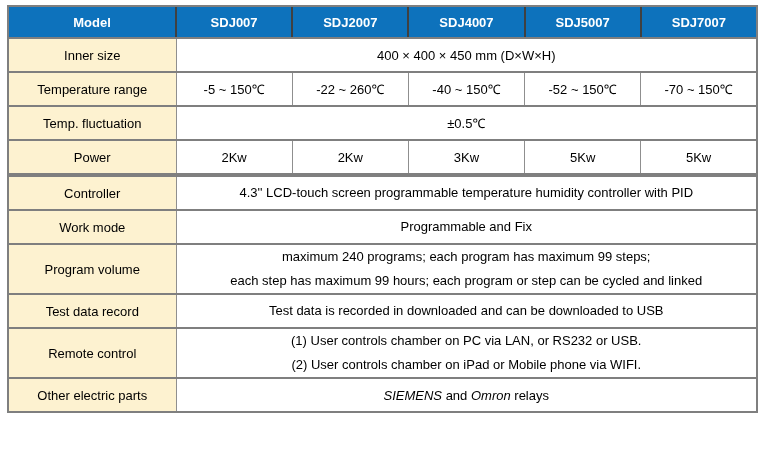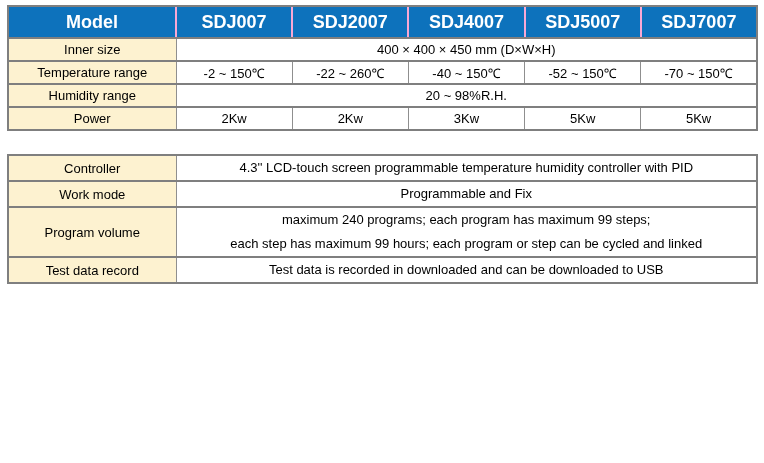--- a/index.html
+++ b/index.html
@@ -40,27 +40,27 @@
     vertical-align: middle;
     font-size: 13px;
     padding: 0 2px;
     overflow: hidden;
     white-space: nowrap;
   }
   thead th {
     background: var(--header-bg);
     color: var(--header-text);
     font-weight: 700;
-    font-size: 18px;
+    font-size: 13px;
     height: 32px;
   }
-  thead th + th { border-left: 2px solid #f9a8d4; }
-  tbody td { height: 23px; background: #ffffff; }
+  thead th + th { border-left: 2px solid #404040; }
+  tbody td { height: 34px; background: #ffffff; }
   td.label-cell { background: var(--label-bg); }
-  .feature-table { margin-top: 23px; }
+  .feature-table { }
   .feature-table td.value-cell { white-space: normal; }
   .line { line-height: 24px; }
 </style>
 </head>
 <body>
 
 <div class="page">
 
   <table class="spec-table">
     <colgroup>
@@ -81,29 +81,29 @@
           <th>SDJ7007</th>
         </tr>
     </thead>
     <tbody id="spec-body">
         <tr>
           <td class="label-cell">Inner size</td>
           <td colspan="5">400 × 400 × 450 mm (D×W×H)</td>
         </tr>
         <tr>
           <td class="label-cell">Temperature range</td>
-          <td>-2 ~ 150℃</td>
+          <td>-5 ~ 150℃</td>
           <td>-22 ~ 260℃</td>
           <td>-40 ~ 150℃</td>
           <td>-52 ~ 150℃</td>
           <td>-70 ~ 150℃</td>
         </tr>
         <tr>
-          <td class="label-cell">Humidity range</td>
-          <td colspan="5">20 ~ 98%R.H.</td>
+          <td class="label-cell">Temp. fluctuation</td>
+          <td colspan="5">±0.5℃</td>
         </tr>
         <tr>
           <td class="label-cell">Power</td>
           <td>2Kw</td>
           <td>2Kw</td>
           <td>3Kw</td>
           <td>5Kw</td>
           <td>5Kw</td>
         </tr>
       </tbody>
@@ -133,16 +133,27 @@
             <div class="line">maximum 240 programs; each program has maximum 99 steps;</div>
             <div class="line">each step has maximum 99 hours; each program or step can be cycled and linked</div>
           </td>
         </tr>
         <tr>
           <td class="label-cell">Test data record</td>
           <td class="value-cell">
             <div class="line">Test data is recorded in downloaded and can be downloaded to USB</div>
           </td>
         </tr>
+        <tr>
+          <td class="label-cell">Remote control</td>
+          <td class="value-cell">
+            <div class="line">(1) User controls chamber on PC via LAN, or RS232 or USB.</div>
+            <div class="line">(2) User controls chamber on iPad or Mobile phone via WIFI.</div>
+          </td>
+        </tr>
+        <tr>
+          <td class="label-cell">Other electric parts</td>
+          <td class="value-cell"><i>SIEMENS</i><span> and </span><i>Omron</i><span> relays</span></td>
+        </tr>
       </tbody>
   </table>
 
 </div>
 
 </body></html>

